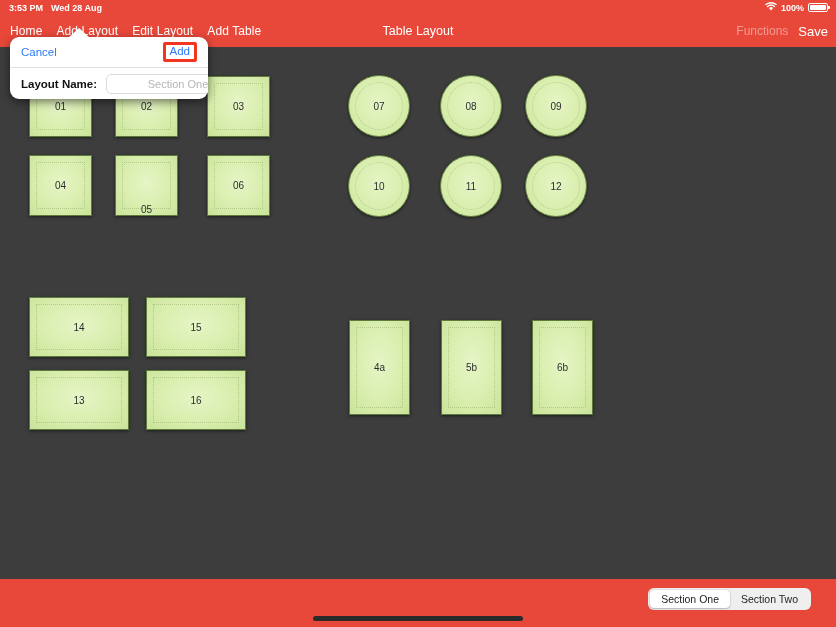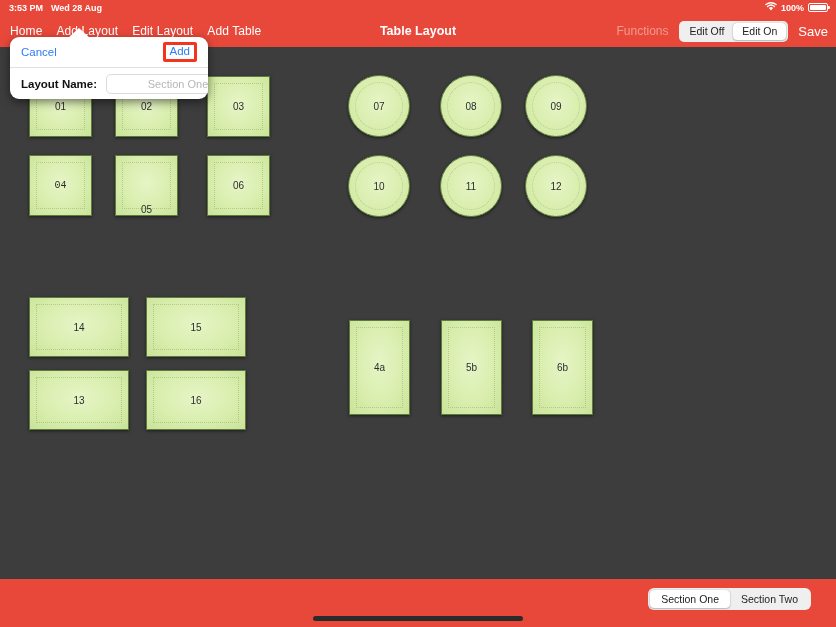--- a/index.html
+++ b/index.html
@@ -96,21 +96,21 @@
     white-space: nowrap;
   }
   .app-title {
     position: absolute;
     left: 0; top: 0;
     width: 836px; height: 32px;
     line-height: 32px;
     text-align: center;
     color: #ffffff;
     font-size: 12.5px;
-    font-weight: bold;
+    font-weight: normal;
   }
   .toolbar-right {
     position: absolute;
     right: 8px; top: 0;
     height: 32px;
     display: flex;
     align-items: center;
     gap: 10px;
   }
   .functions-label {
@@ -319,40 +319,36 @@
       <span class="menu-item">Home</span>
       <span class="menu-item">Add Layout</span>
       <span class="menu-item">Edit Layout</span>
       <span class="menu-item">Add Table</span>
     </div>
 
     <div class="app-title">Table Layout</div>
 
     <div class="toolbar-right">
       <span class="functions-label">Functions</span>
-      <div class="seg">
-        <span class="seg-opt">Edit Off</span>
-        <span class="seg-opt sel">Edit On</span>
-      </div>
       <span class="save-btn">Save</span>
     </div>
   </div>
 
   <div class="canvas">
     <div id="tables-host">
         <div class="table" style="left: 29px; top: 29px; width: 63px; height: 61px;">
           <span>01</span>
         </div>
         <div class="table" style="left: 115px; top: 29px; width: 63px; height: 61px;">
           <span>02</span>
         </div>
         <div class="table" style="left: 207px; top: 29px; width: 63px; height: 61px;">
           <span>03</span>
         </div>
-        <div class="table" style="left: 29px; top: 108px; width: 63px; height: 61px; font-family: Liberation Mono, monospace;">
+        <div class="table" style="left: 29px; top: 108px; width: 63px; height: 61px;">
           <span>04</span>
         </div>
         <div class="table" style="left: 115px; top: 108px; width: 63px; height: 61px; align-items: flex-end;">
           <span>05</span>
         </div>
         <div class="table" style="left: 207px; top: 108px; width: 63px; height: 61px;">
           <span>06</span>
         </div>
         <div class="table round" style="left: 348px; top: 28px; width: 62px; height: 62px;">
           <span>07</span>

